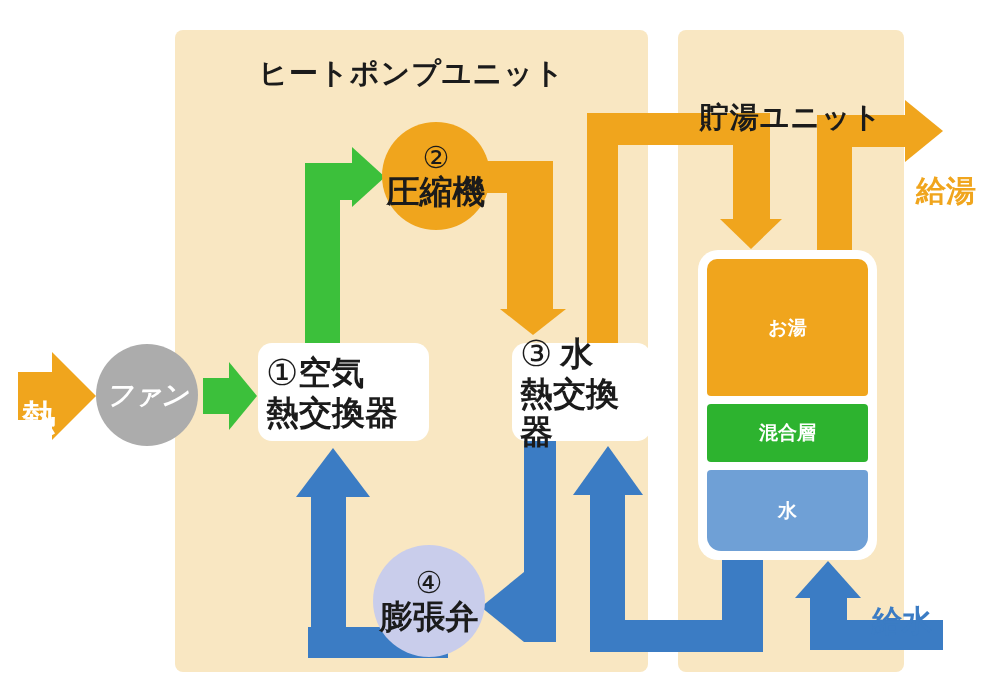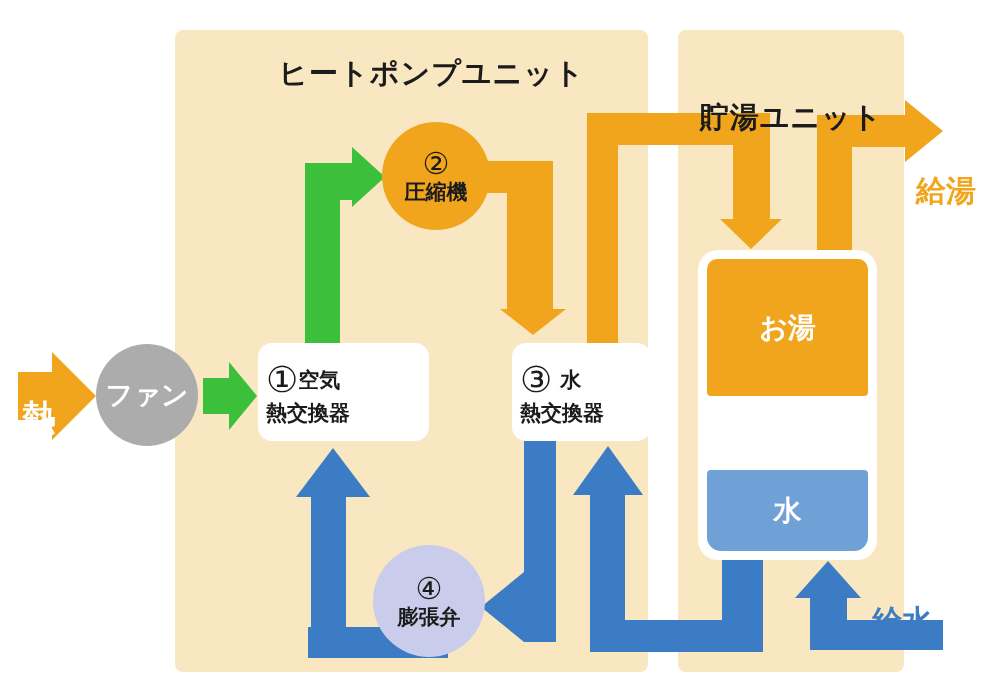--- a/index.html
+++ b/index.html
@@ -9,44 +9,44 @@
     font-family:"DejaVu Sans","Liberation Sans",sans-serif;
     color:var(--text-dark,#1b1b1b);
   }
   .panel{position:absolute;background:var(--unit-bg);border-radius:8px;z-index:0;}
   .panel-title{position:absolute;z-index:3;font-size:29px;font-weight:700;text-align:center;letter-spacing:1px;color:var(--text-dark);}
   .rect{position:absolute;z-index:1;}
   .tri{position:absolute;z-index:1;width:0;height:0;}
   .circle{position:absolute;z-index:2;border-radius:50%;display:flex;flex-direction:column;align-items:center;justify-content:center;line-height:1.12;text-align:center;}
   .wbox{position:absolute;z-index:2;background:#fff;border-radius:14px;display:flex;flex-direction:column;justify-content:center;padding-left:8px;line-height:1.15;}
   .comp-number{font-size:36px;font-weight:400;}
-  .comp-name{font-size:21px;font-weight:700;}
+  .comp-name{font-size:33px;font-weight:700;}
   .wbox .row{display:flex;align-items:center;}
   .flow-label{position:absolute;z-index:3;font-size:30px;font-weight:700;margin-top:19px;}
   .tank-outer{position:absolute;z-index:2;background:#fff;border-radius:20px;}
-  .tank-sec{position:absolute;z-index:3;display:flex;align-items:center;justify-content:center;color:#fff;font-size:28px;font-weight:700;}
+  .tank-sec{position:absolute;z-index:3;display:flex;align-items:center;justify-content:center;color:#fff;font-size:19px;font-weight:700;}
   .white-label{color:#fff;font-weight:700;}
 </style>
 </head>
 <body>
 
 <div id="canvas">
 
   <div class="panel" style="left:175px;top:30px;width:473px;height:642px;"></div>
   <div class="panel" style="left:678px;top:30px;width:226px;height:642px;"></div>
-  <div class="panel-title" style="left:175px;top:54px;width:473px;padding-left:20px;">ヒートポンプユニット</div>
+  <div class="panel-title" style="left:175px;top:54px;width:473px;">ヒートポンプユニット</div>
   <div class="panel-title" style="left:678px;top:56px;width:226px;margin-top:42px;">貯湯ユニット</div>
 
   <div>
     <div class="rect" style="left:18px;top:372px;width:34px;height:48px;background:var(--orange);"></div>
     <div class="tri" style="left:52px;top:352px;border-top:44px solid transparent;border-bottom:44px solid transparent;border-left:44px solid var(--orange);"></div>
   </div>
   <div class="flow-label white-label" style="left:22px;top:376px;z-index:2;font-size:34px;">熱</div>
 
-  <div class="circle" style="left:96px;top:344px;width:102px;height:102px;background:var(--gray);">
+  <div class="circle" style="left:96px;top:344px;width:102px;height:102px;background:var(--gray);font-style:italic;">
     <span class="white-label" style="font-size:27px;">ファン</span>
   </div>
 
   <div>
     <div class="rect" style="left:203px;top:378px;width:26px;height:36px;background:var(--green);"></div>
     <div class="tri" style="left:229px;top:362px;border-top:34px solid transparent;border-bottom:34px solid transparent;border-left:28px solid var(--green);"></div>
   </div>
 
   <div>
     <div class="rect" style="left:305px;top:163px;width:35px;height:182px;background:var(--green);"></div>
@@ -126,17 +126,20 @@
     </div>
     <div class="row">
       <span class="comp-name">熱交換器</span>
     </div>
   </div>
 
   <div class="tank-outer" style="left:698px;top:250px;width:179px;height:310px;"></div>
   <div class="tank-sec" style="left:707px;top:259px;width:161px;height:137px;background:var(--orange);border-radius:10px 10px 4px 4px;">
     <span>お湯</span>
   </div>
+  <div class="tank-sec" style="left:707px;top:404px;width:161px;height:58px;background:var(--tank-green);border-radius:4px;">
+    <span>混合層</span>
+  </div>
   <div class="tank-sec" style="left:707px;top:470px;width:161px;height:81px;background:var(--water-blue);border-radius:4px 4px 14px 14px;">
     <span>水</span>
   </div>
 
 </div>
 
 </body></html>

